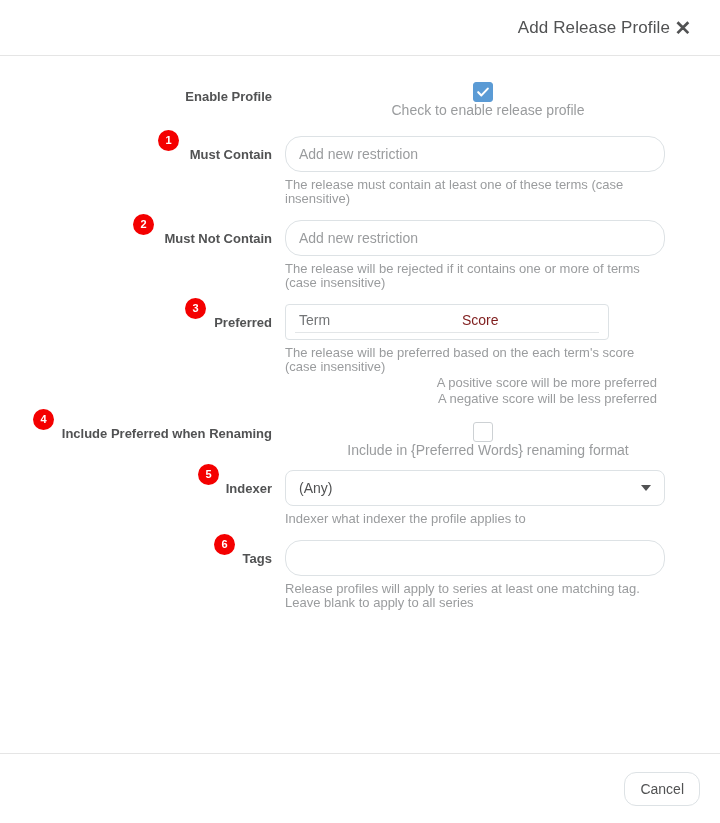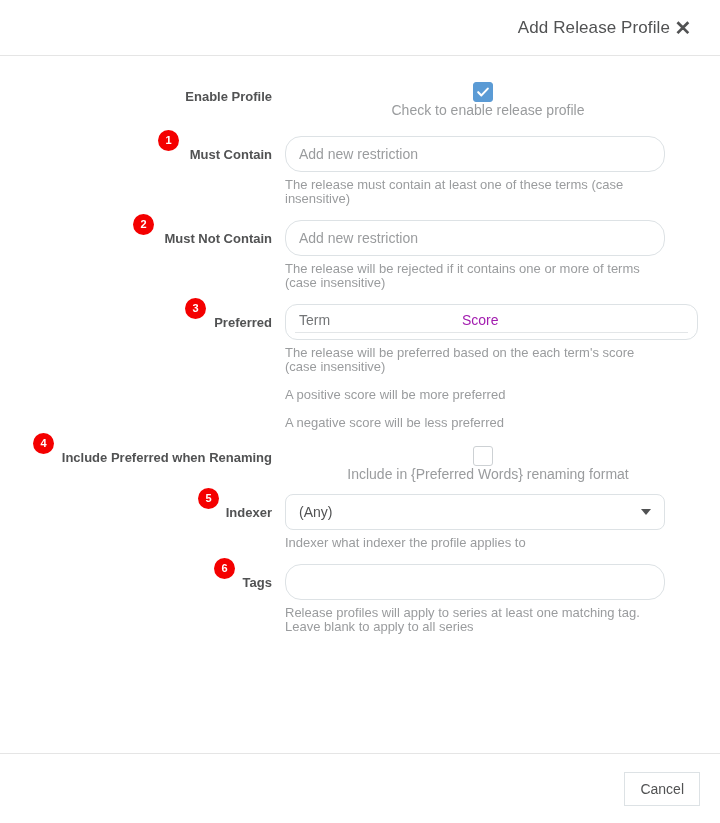--- a/index.html
+++ b/index.html
@@ -124,29 +124,30 @@
     opacity: 1;
   }
   .help-text {
     font-size: 13px;
     color: #9a9c9e;
     line-height: 14px;
     width: 372px;
     margin-top: 6px;
   }
   .help-text.tight {
-    margin-top: 14px;
+    margin-top: 2px;
+    text-align: right;
   }
   
   .term-score-box {
-    width: 413px;
+    width: 324px;
     height: 36px;
     box-sizing: border-box;
     border: 1px solid #dde2e5;
-    border-radius: 12px;
+    border-radius: 4px;
     background: #ffffff;
     position: relative;
     display: flex;
     align-items: center;
     padding: 0 9px;
   }
   .term-score-inner {
     display: flex;
     width: 100%;
     border-bottom: 1px solid #e3e6e8;
@@ -156,21 +157,21 @@
   .col-term {
     width: 167px;
     flex: 0 0 167px;
     font-size: 14px;
     color: #737577;
     padding-left: 4px;
     box-sizing: border-box;
   }
   .col-score {
     font-size: 14px;
-    color: #a21caf;
+    color: #7f1d1d;
   }
   
   .cb-line {
     display: flex;
     align-items: center;
     height: 26px;
     flex-direction: column;
   }
   .cbox {
     width: 20px;
@@ -232,21 +233,21 @@
     align-items: center;
     justify-content: flex-end;
     padding: 0 20px 0 0;
     box-sizing: border-box;
     gap: 12px;
   }
   .btn {
     min-width: 72px;
     height: 34px;
     border: 1px solid #dde2e5;
-    border-radius: 0;
+    border-radius: 12px;
     background: #ffffff;
     color: #515253;
     font-size: 14px;
     font-family: "Liberation Sans", sans-serif;
     cursor: pointer;
     padding: 0 15px;
   }
 </style>
 </head>
 <body>

